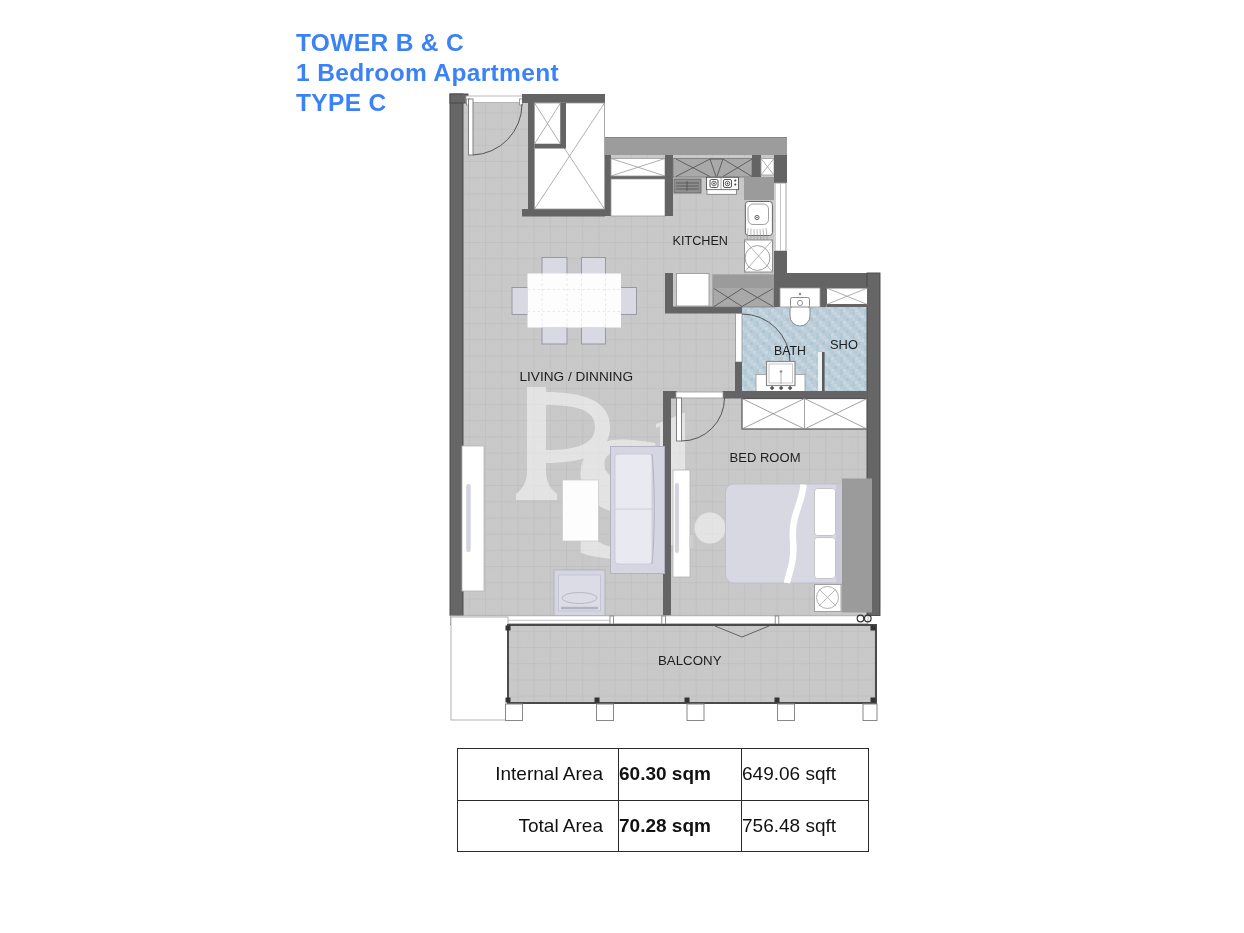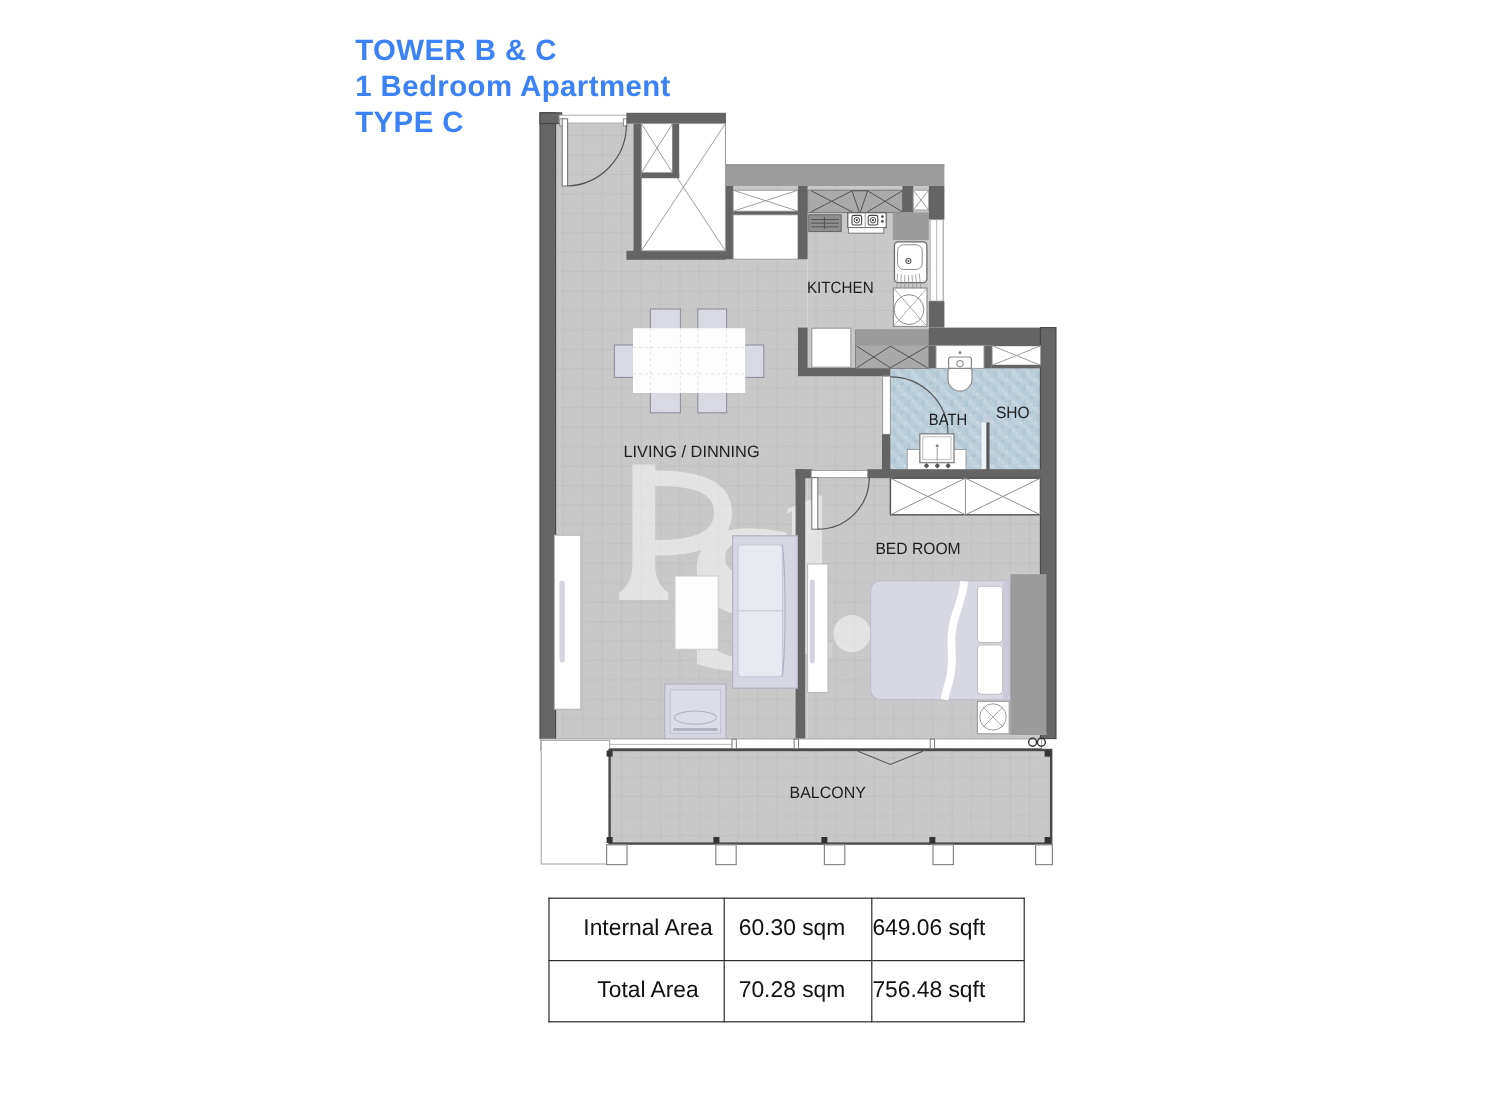--- a/index.html
+++ b/index.html
@@ -1,21 +1,21 @@
 <!DOCTYPE html>
 <html><head>
 <meta charset="utf-8">
 <style>
   html,body{margin:0;padding:0;background:#ffffff;}
   body{width:1244px;height:933px;position:relative;font-family:"Liberation Sans",sans-serif;}
   .title{position:absolute;left:296px;top:28px;color:#3b82f6;font-weight:bold;font-size:24.5px;line-height:30px;letter-spacing:0.35px;}
   table.area{position:absolute;left:457px;top:748px;border-collapse:collapse;font-size:19px;color:#111;table-layout:fixed;}
   table.area td{border:1.6px solid #2b2b2b;height:50.6px;}
-  table.area td.c1{width:126px;text-align:center;padding:0 0 0 19px;}
-  table.area td.c2{width:112px;text-align:center;padding:0 10px 0 0;}
+  table.area td.c1{width:126px;text-align:right;padding:0 15px 0 19px;}
+  table.area td.c2{width:112px;text-align:left;padding:0 10px 0 0;font-weight:bold;}
   table.area td.c3{width:116px;text-align:left;padding:0 10px 0 0;}
 </style>
 </head>
 <body>
 
 <div class="title">TOWER B &amp; C<br>1 Bedroom Apartment<br>TYPE C</div>
 
 <svg width="1244" height="933" viewBox="0 0 1244 933" style="position:absolute;left:0;top:0">
 <defs>
   <filter id="grain" x="0%" y="0%" width="100%" height="100%">

